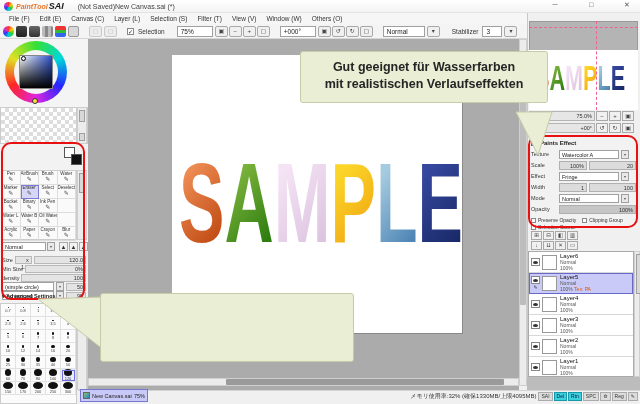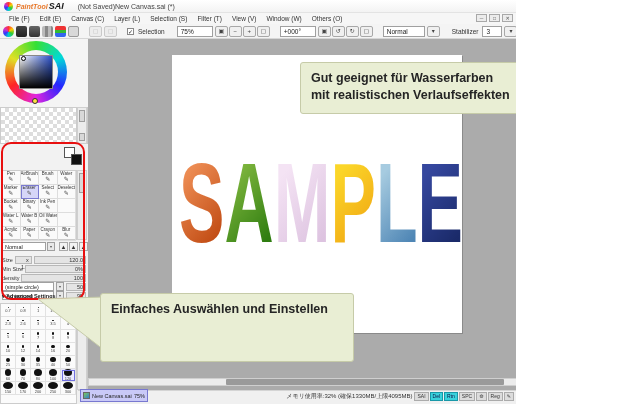--- a/index.html
+++ b/index.html
@@ -1,18 +1,18 @@
 <!DOCTYPE html>
 <html><head>
 <meta charset="utf-8">
 <style>
   * { margin:0; padding:0; box-sizing:border-box; }
   html,body { width:640px; height:404px; overflow:hidden; }
   body { font-family:"Liberation Sans", sans-serif; color:#222; background:#fff; }
-  #app { position:relative; width:516px; height:404px; background:#f0f0f0; overflow:hidden; }
+  #app { position:relative; width:640px; height:404px; background:#f0f0f0; overflow:hidden; }
   .abs { position:absolute; }
 
   
   #titlebar { left:0; top:0; width:640px; height:13px; background:linear-gradient(#ffffff,#f3f3f3); border-bottom:1px solid #e3e3e3; display:flex; align-items:center; }
   #applogo-icon { width:9px; height:9px; margin:0 3px 0 4px; border-radius:50%; background:conic-gradient(#f33,#fc0,#3c3,#0cc,#33f,#c3c,#f33); }
   #logo-paint { font-size:7px; font-style:italic; font-weight:bold; color:#e8782a; }
   #logo-sai { font-size:9px; font-style:italic; font-weight:bold; color:#1a1a1a; margin-left:1px; }
   #app-title { font-size:7px; color:#444; margin-left:14px; }
   #winbtns { position:absolute; right:6px; top:1px; display:flex; gap:22px; }
   .wbtn { font-size:7px; color:#555; width:14px; text-align:center; }
@@ -137,21 +137,21 @@
   .badge { font-size:5px; line-height:7px; padding:0 2px; background:#dcdcdc; border:1px solid #ababab; color:#333; }
   .badge.bactive { background:#39d2dc; border-color:#1898a8; color:#063; color:#114; }
 
   
   .redcircle { border:2.5px solid #e81010; border-radius:10px; z-index:40; pointer-events:none; }
   #red1 { left:1px; top:142px; width:84px; height:158px; }
   #red2 { left:528px; top:135px; width:110px; height:93px; }
   #tails { left:0; top:0; width:640px; height:404px; z-index:45; pointer-events:none; }
   .callout { background:#e9eed4; border:1px solid #c6cba8; border-radius:3px; z-index:50; padding:7px 10px; }
   .callout .cline { font-size:12.5px; font-weight:bold; color:#252525; line-height:17px; white-space:nowrap; }
-  #callout1 { left:300px; top:62px; width:248px; height:52px; }
+  #callout1 { left:300px; top:51px; width:248px; height:52px;text-align:center; }
   #callout2 { left:100px; top:293px; width:254px; height:69px; }
 
   .glyph { display:inline-block; }
 </style>
 </head>
 <body>
 
 <div id="app">
 
   <div id="titlebar" class="abs">
@@ -707,16 +707,15 @@
   <div id="red2" class="abs redcircle"></div>
   <svg id="tails" class="abs">
     <polygon points="516,112 552,112 538,155" fill="#e9eed4" stroke="#c6cba8" stroke-width="1"></polygon>
     <polygon points="38,299 104,297 104,350" fill="#e9eed4" stroke="#c6cba8" stroke-width="1"></polygon>
   </svg>
   <div id="callout1" class="abs callout">
     <div class="cline">Gut geeignet für Wasserfarben</div>
     <div class="cline">mit realistischen Verlaufseffekten</div>
   </div>
   <div id="callout2" class="abs callout">
-    <div class="cline">Einfaches Auswählen und Einstellen</div>
   </div>
 
 </div>
 
 </body></html>

